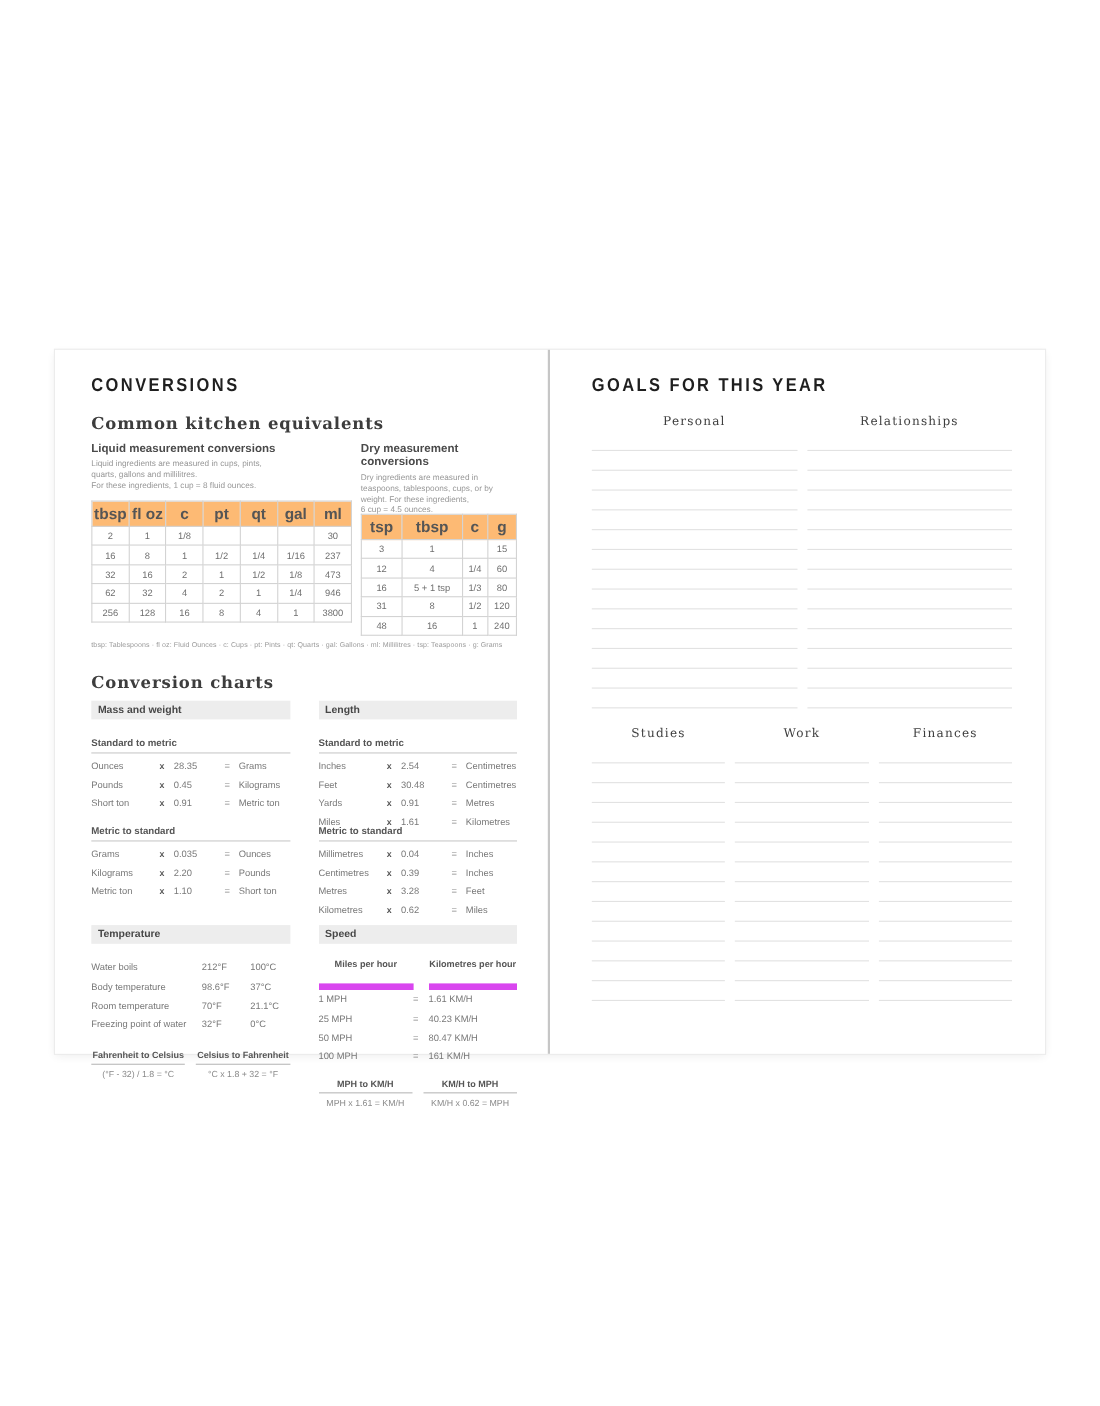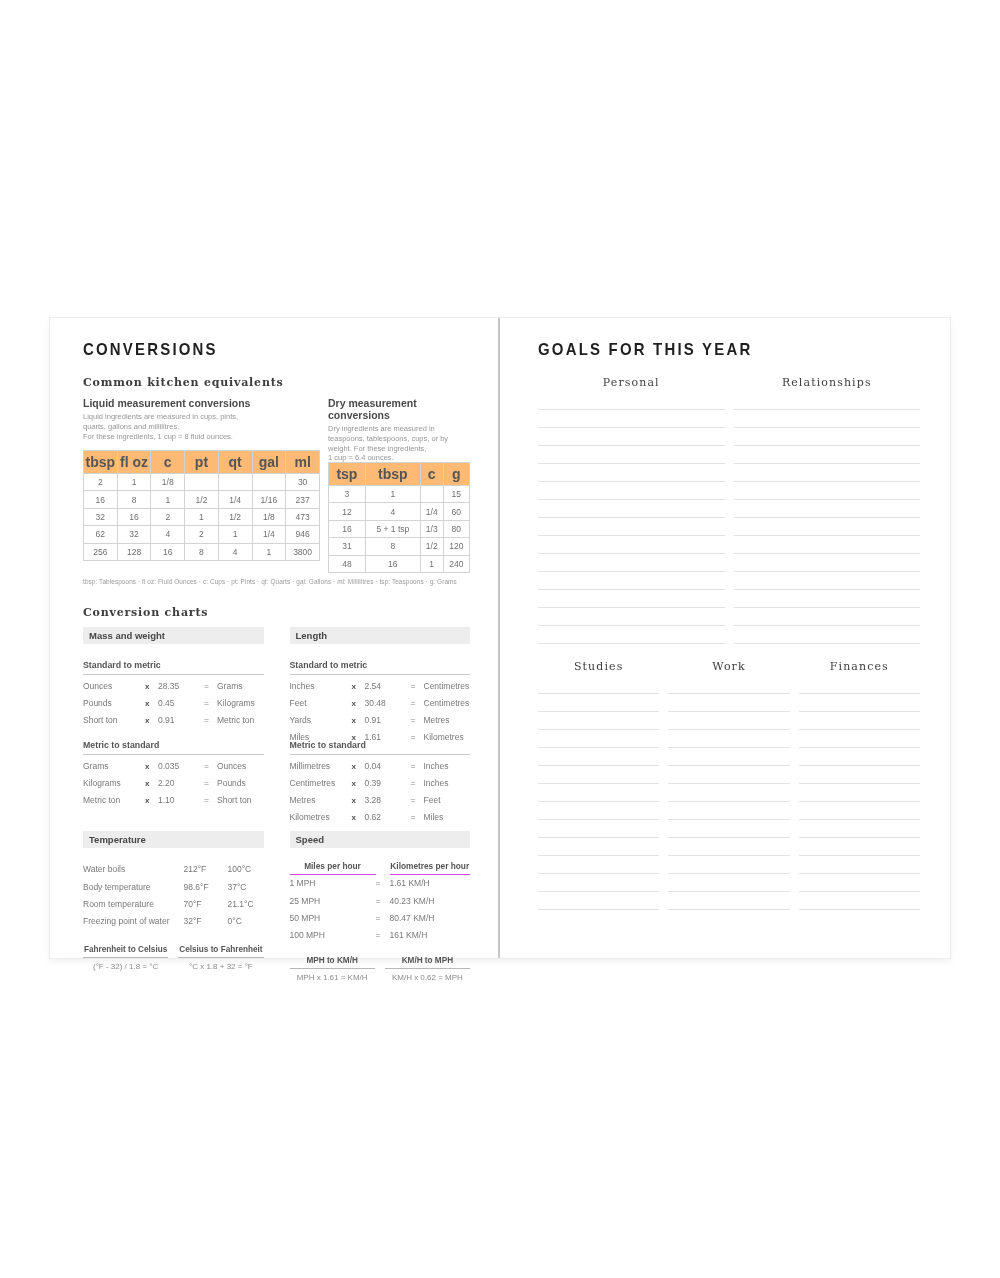--- a/index.html
+++ b/index.html
@@ -15,21 +15,21 @@
   .page.left  { border-right:2px solid #c6c6c6; padding:22px 28px 0 33px; }
   .page.right { padding:22px 30px 0 38px; }
 
   .page-title {
     font-size:17px; font-weight:700; letter-spacing:2.5px; color:#1f1f1f;
     transform:scaleX(.88); transform-origin:0 50%; white-space:nowrap;
     margin-bottom:16px;
   }
 
   .serif-heading {
-    font-family:"DejaVu Serif", serif; font-size:11px; font-weight:700;
+    font-family:"DejaVu Serif", serif; font-size:15px; font-weight:700;
     letter-spacing:.8px; color:#3d3d3d; margin-bottom:8px;
   }
   .charts-heading { margin-top:21px; }
 
   
   .kitchen-cols { display:flex; gap:8px; }
   .kcol.liquid { width:237px; }
   .kcol.dry { flex:1; }
   .col-heading { font-size:10.5px; font-weight:700; color:#4a4a4a; margin-bottom:3px; }
   .col-desc { font-size:7.5px; color:#979797; line-height:1.3; height:38px; white-space:pre-line; }
@@ -62,21 +62,21 @@
   .conv .g-c2 { width:46px; }
   .conv .g-c3 { width:13px; color:#8a8a8a; }
   .conv .g-c4 { flex:1; }
 
   .temp .g-row { display:flex; padding:3.6px 0; font-size:8.5px; color:#787878;justify-content:flex-end; }
   .temp .g-c0 { flex:1; }
   .temp .g-c1 { width:44px; }
   .temp .g-c2 { width:36px; }
 
   .speed-heads { display:flex; gap:14px; font-size:8.3px; font-weight:700; color:#555; text-align:center; margin-top:1px; }
-  .speed-heads span { border-bottom:1px solid #d946ef; padding-bottom:3px; }
+  .speed-heads span { border-bottom:6px solid #d946ef; padding-bottom:13px; }
   .speed-heads .sh-left { width:86px; }
   .speed-heads .sh-right { flex:1; }
   .speed .g-row { display:flex; padding:3.6px 0; font-size:8.5px; color:#787878; text-align:left; }
   .speed .g-c0 { width:86px; }
   .speed .g-c1 { width:14px; color:#8a8a8a; }
   .speed .g-c2 { flex:1; }
 
   .formula-cols { display:flex; gap:10px; margin-top:12px; }
   .formula-cols.temp-formulas { margin-top:15px; }
   .fcol { flex:1; text-align:center; min-width:0; }
@@ -170,21 +170,21 @@
                   <td>3800</td>
                 </tr>
               </tbody>
             </table>
         </div>
         <div class="kcol dry">
           <div class="col-heading">Dry measurement conversions</div>
           <div class="col-desc">Dry ingredients are measured in
 teaspoons, tablespoons, cups, or by
 weight. For these ingredients,
-1 cup = 6.4 ounces.</div>
+6 cup = 4.5 ounces.</div>
           <table class="ktable">
               <thead>
                 <tr>
                   <th>tsp</th>
                   <th>tbsp</th>
                   <th>c</th>
                   <th>g</th>
                 </tr>
               </thead>
               <tbody>

